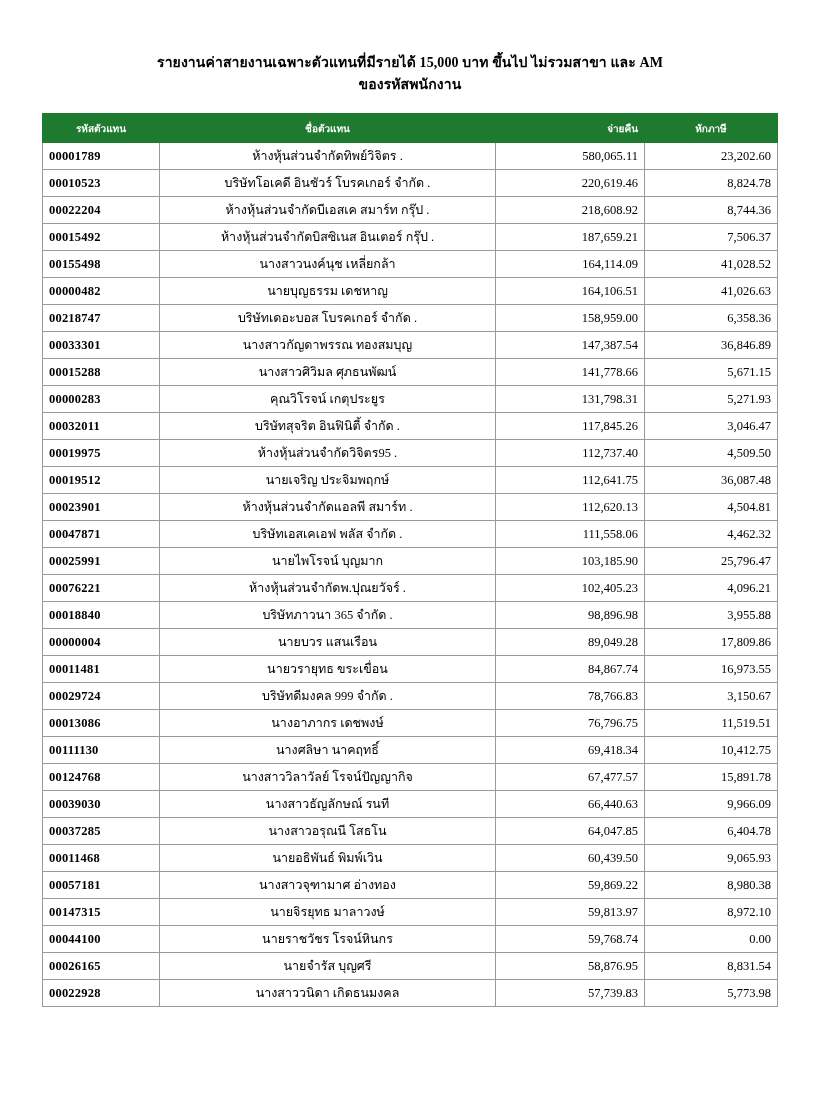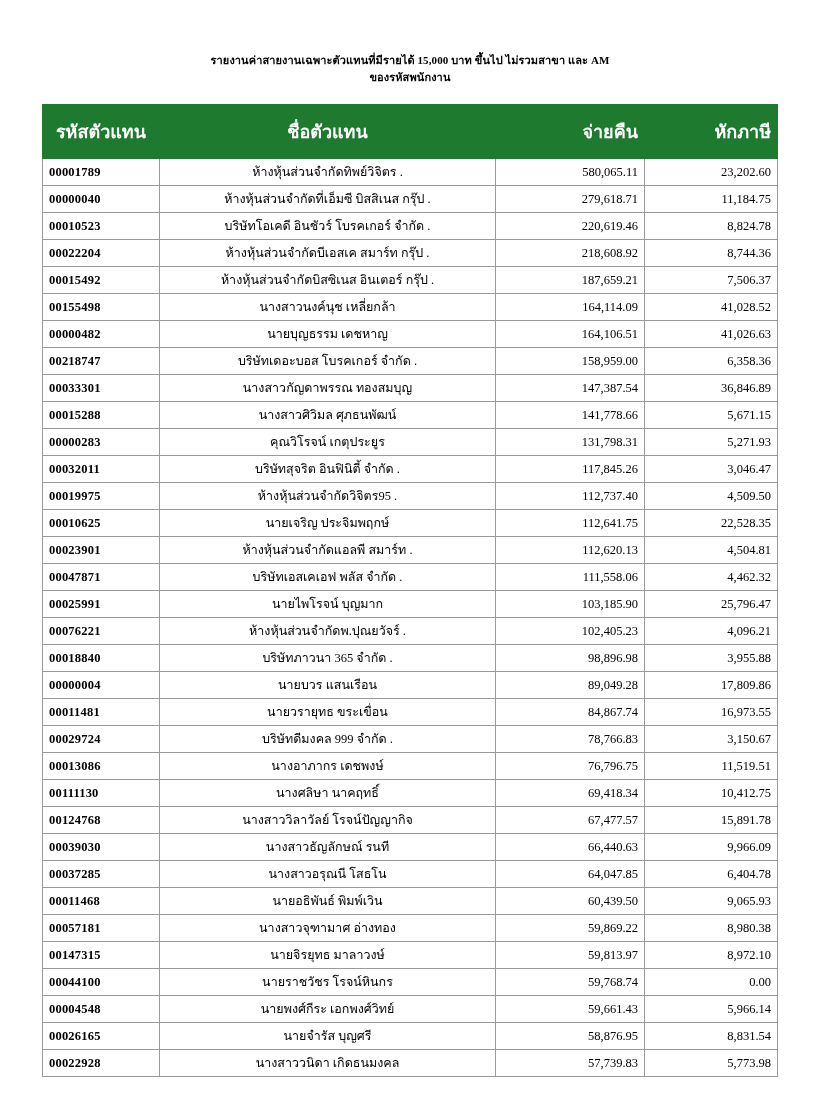--- a/index.html
+++ b/index.html
@@ -19,44 +19,44 @@
     box-sizing: border-box;
     padding: 52px 42px 10px 42px;
     background: #ffffff;
   }
   .title-block {
     text-align: center;
     margin-bottom: 18px;
   }
   .title-line {
     font-weight: bold;
-    font-size: 11px;
+    font-size: 14px;
     line-height: 1.55;
     letter-spacing: 0.1px;
   }
   table.report {
     width: 100%;
     border-collapse: collapse;
     table-layout: fixed;
     font-size: 12.5px;
   }
   table.report thead th {
     background: #1e7a2f;
     color: #ffffff;
     font-weight: bold;
-    font-size: 18px;
+    font-size: 10px;
     border: 1px solid #1e7a2f;
-    padding: 12px 6px;
+    padding: 3px 6px;
     height: 22px;
     vertical-align: middle;
   }
   th.col-code { width: 104px; text-align: center; }
   th.col-name { text-align: center; margin-top: 30px; }
   th.col-pay  { width: 136px; text-align: right; padding-right: 9px; }
-  th.col-tax  { width: 120px; text-align: right; padding-right: 9px; }
+  th.col-tax  { width: 120px; text-align: center; padding-right: 9px; }
 
   table.report tbody td {
     border: 1px solid #9a9a9a;
     padding: 3px 6px;
     height: 20px;
     vertical-align: middle;
     font-size: 12.5px;
     background: #ffffff;
   }
   td.code { text-align: left; padding-left: 8px; letter-spacing: 0.2px; font-weight: bold; }
@@ -83,26 +83,20 @@
       </tr>
     </thead>
     <tbody id="table-body">
         <tr>
           <td class="code">00001789</td>
           <td class="name">ห้างหุ้นส่วนจำกัดทิพย์วิจิตร .</td>
           <td class="num">580,065.11</td>
           <td class="num">23,202.60</td>
         </tr>
         <tr>
-          <td class="code">00000040</td>
-          <td class="name">ห้างหุ้นส่วนจำกัดที่เอ็มซี บิสสิเนส กรุ๊ป .</td>
-          <td class="num">279,618.71</td>
-          <td class="num">11,184.75</td>
-        </tr>
-        <tr>
           <td class="code">00010523</td>
           <td class="name">บริษัทโอเคดี อินชัวร์ โบรคเกอร์ จำกัด .</td>
           <td class="num">220,619.46</td>
           <td class="num">8,824.78</td>
         </tr>
         <tr>
           <td class="code">00022204</td>
           <td class="name">ห้างหุ้นส่วนจำกัดบีเอสเค สมาร์ท กรุ๊ป .</td>
           <td class="num">218,608.92</td>
           <td class="num">8,744.36</td>
@@ -155,24 +149,24 @@
           <td class="num">117,845.26</td>
           <td class="num">3,046.47</td>
         </tr>
         <tr>
           <td class="code">00019975</td>
           <td class="name">ห้างหุ้นส่วนจำกัดวิจิตร95 .</td>
           <td class="num">112,737.40</td>
           <td class="num">4,509.50</td>
         </tr>
         <tr>
-          <td class="code">00010625</td>
+          <td class="code">00019512</td>
           <td class="name">นายเจริญ ประจิมพฤกษ์</td>
           <td class="num">112,641.75</td>
-          <td class="num">22,528.35</td>
+          <td class="num">36,087.48</td>
         </tr>
         <tr>
           <td class="code">00023901</td>
           <td class="name">ห้างหุ้นส่วนจำกัดแอลพี สมาร์ท .</td>
           <td class="num">112,620.13</td>
           <td class="num">4,504.81</td>
         </tr>
         <tr>
           <td class="code">00047871</td>
           <td class="name">บริษัทเอสเคเอฟ พลัส จำกัด .</td>
@@ -263,26 +257,20 @@
           <td class="num">59,813.97</td>
           <td class="num">8,972.10</td>
         </tr>
         <tr>
           <td class="code">00044100</td>
           <td class="name">นายราชวัชร โรจน์หินกร</td>
           <td class="num">59,768.74</td>
           <td class="num">0.00</td>
         </tr>
         <tr>
-          <td class="code">00004548</td>
-          <td class="name">นายพงศ์กีระ เอกพงศ์วิทย์</td>
-          <td class="num">59,661.43</td>
-          <td class="num">5,966.14</td>
-        </tr>
-        <tr>
           <td class="code">00026165</td>
           <td class="name">นายจำรัส บุญศรี</td>
           <td class="num">58,876.95</td>
           <td class="num">8,831.54</td>
         </tr>
         <tr>
           <td class="code">00022928</td>
           <td class="name">นางสาววนิดา เกิดธนมงคล</td>
           <td class="num">57,739.83</td>
           <td class="num">5,773.98</td>

